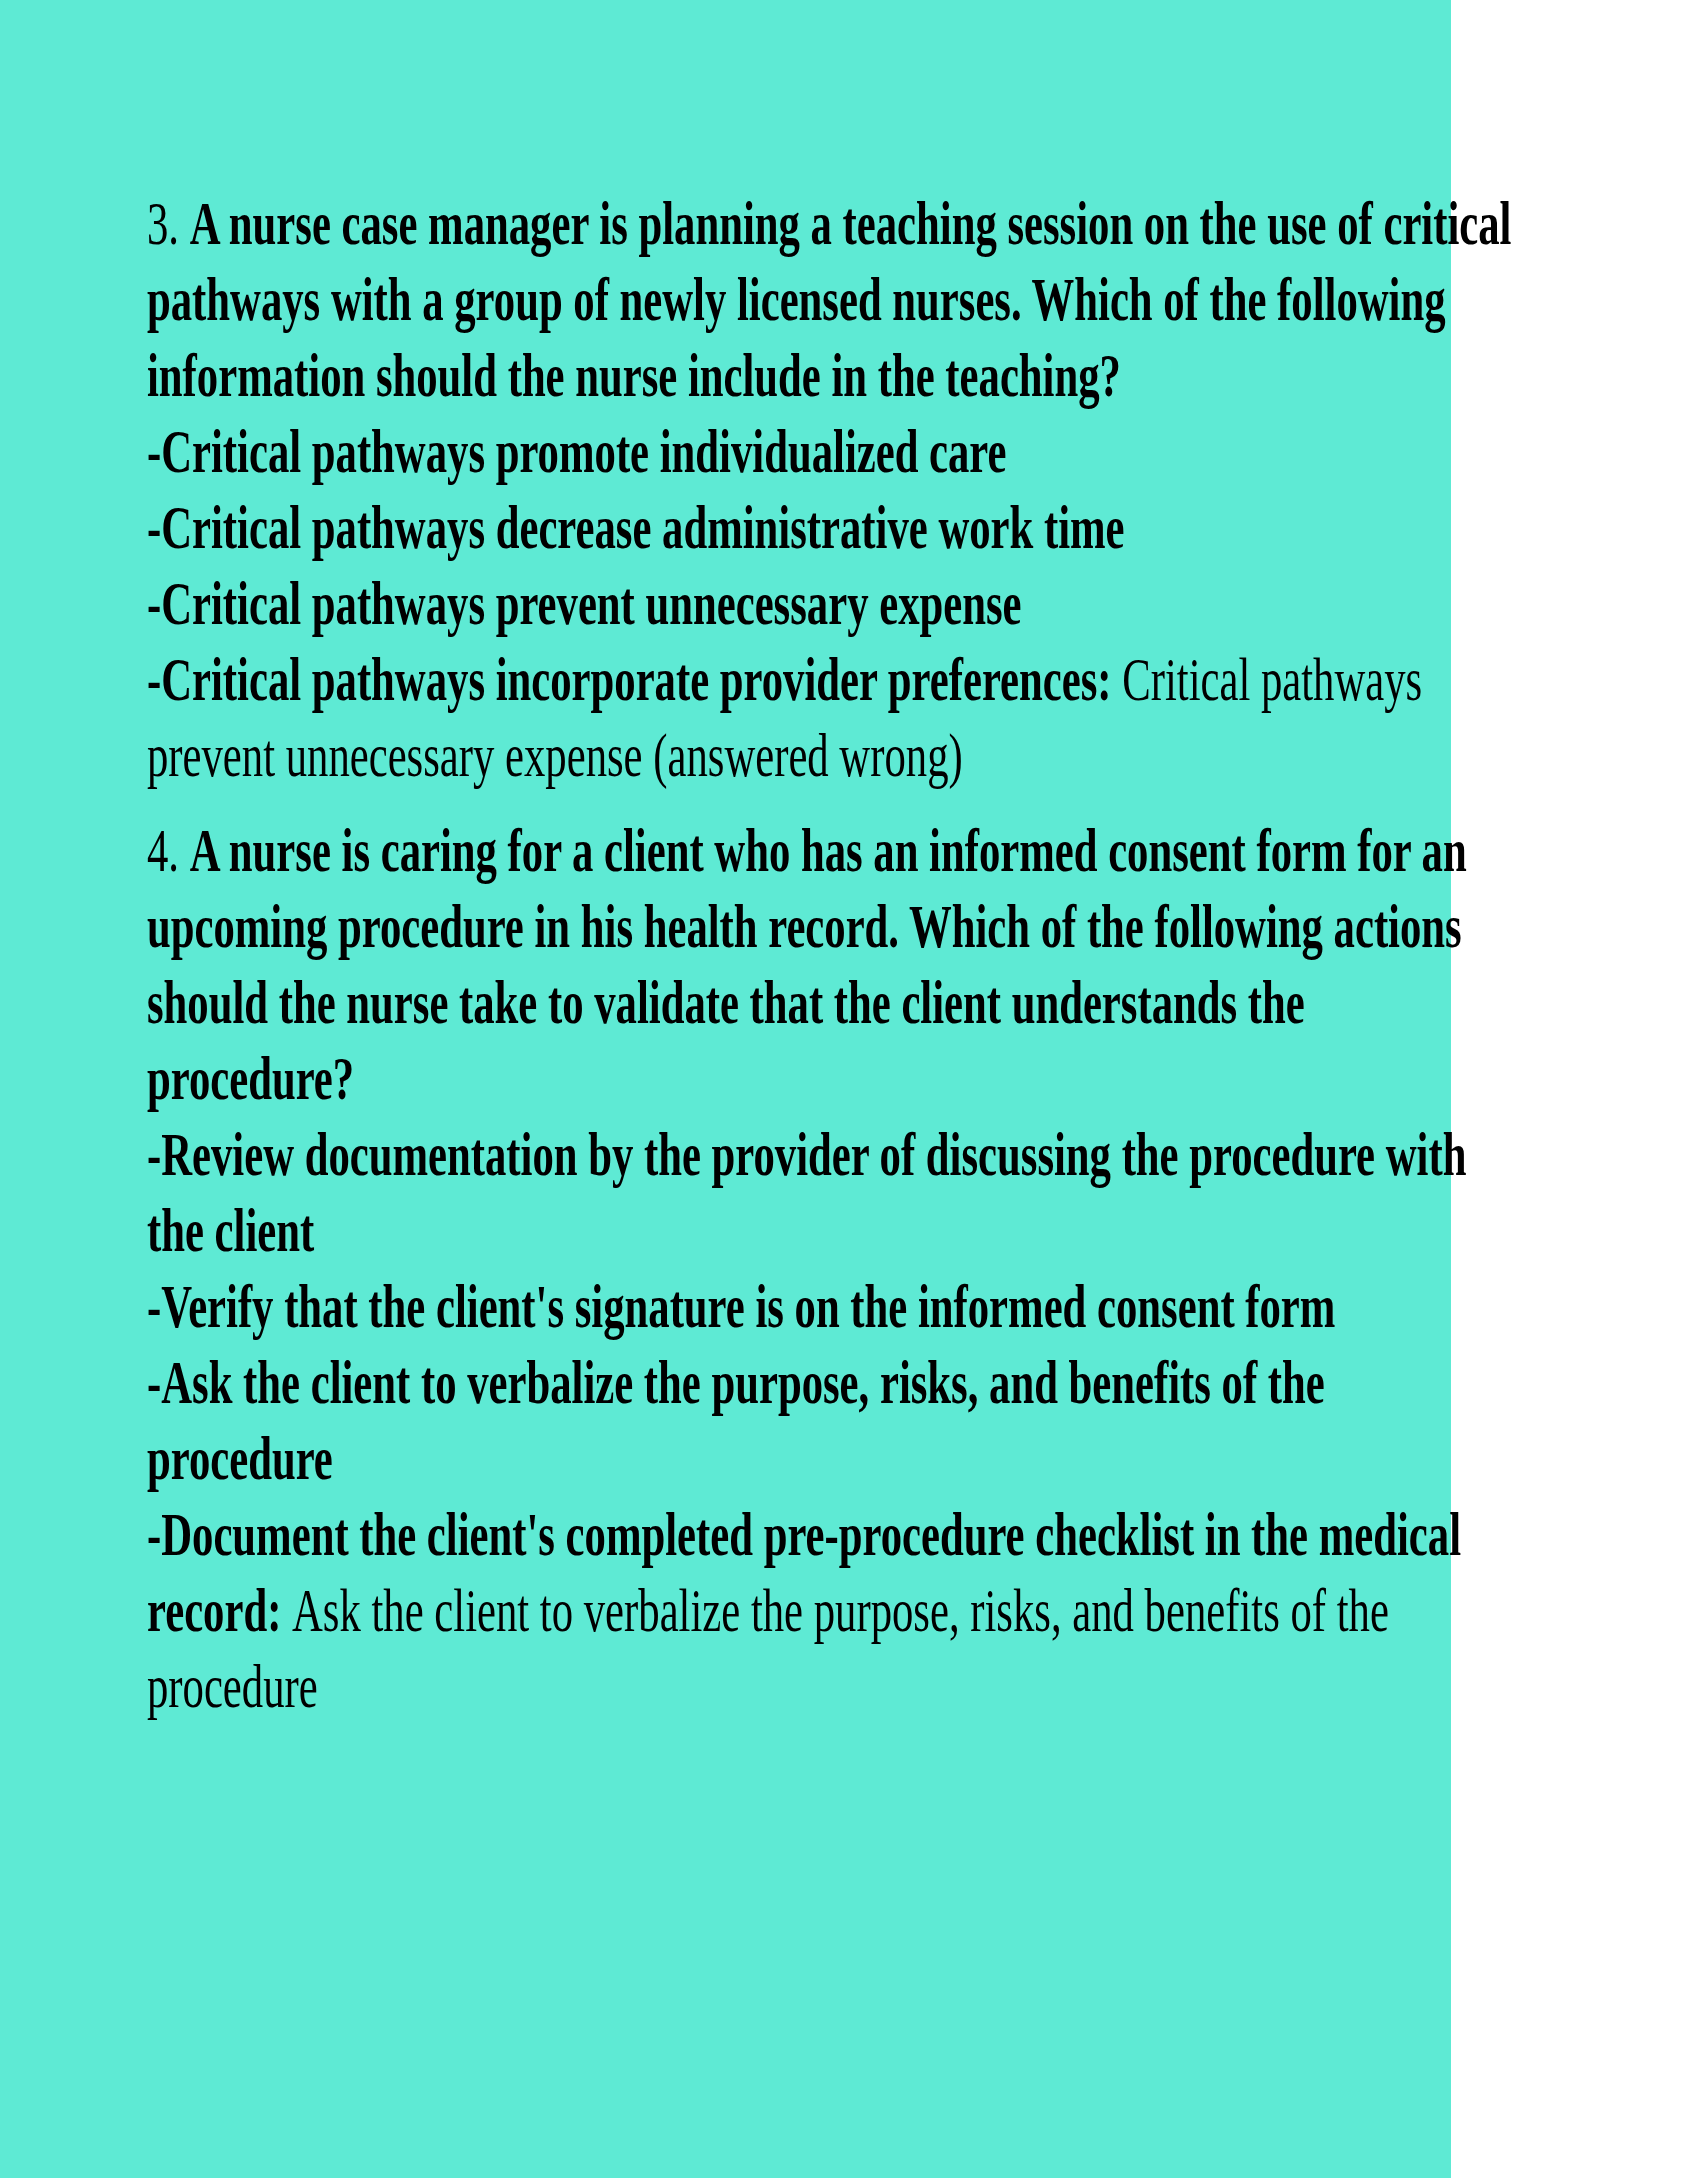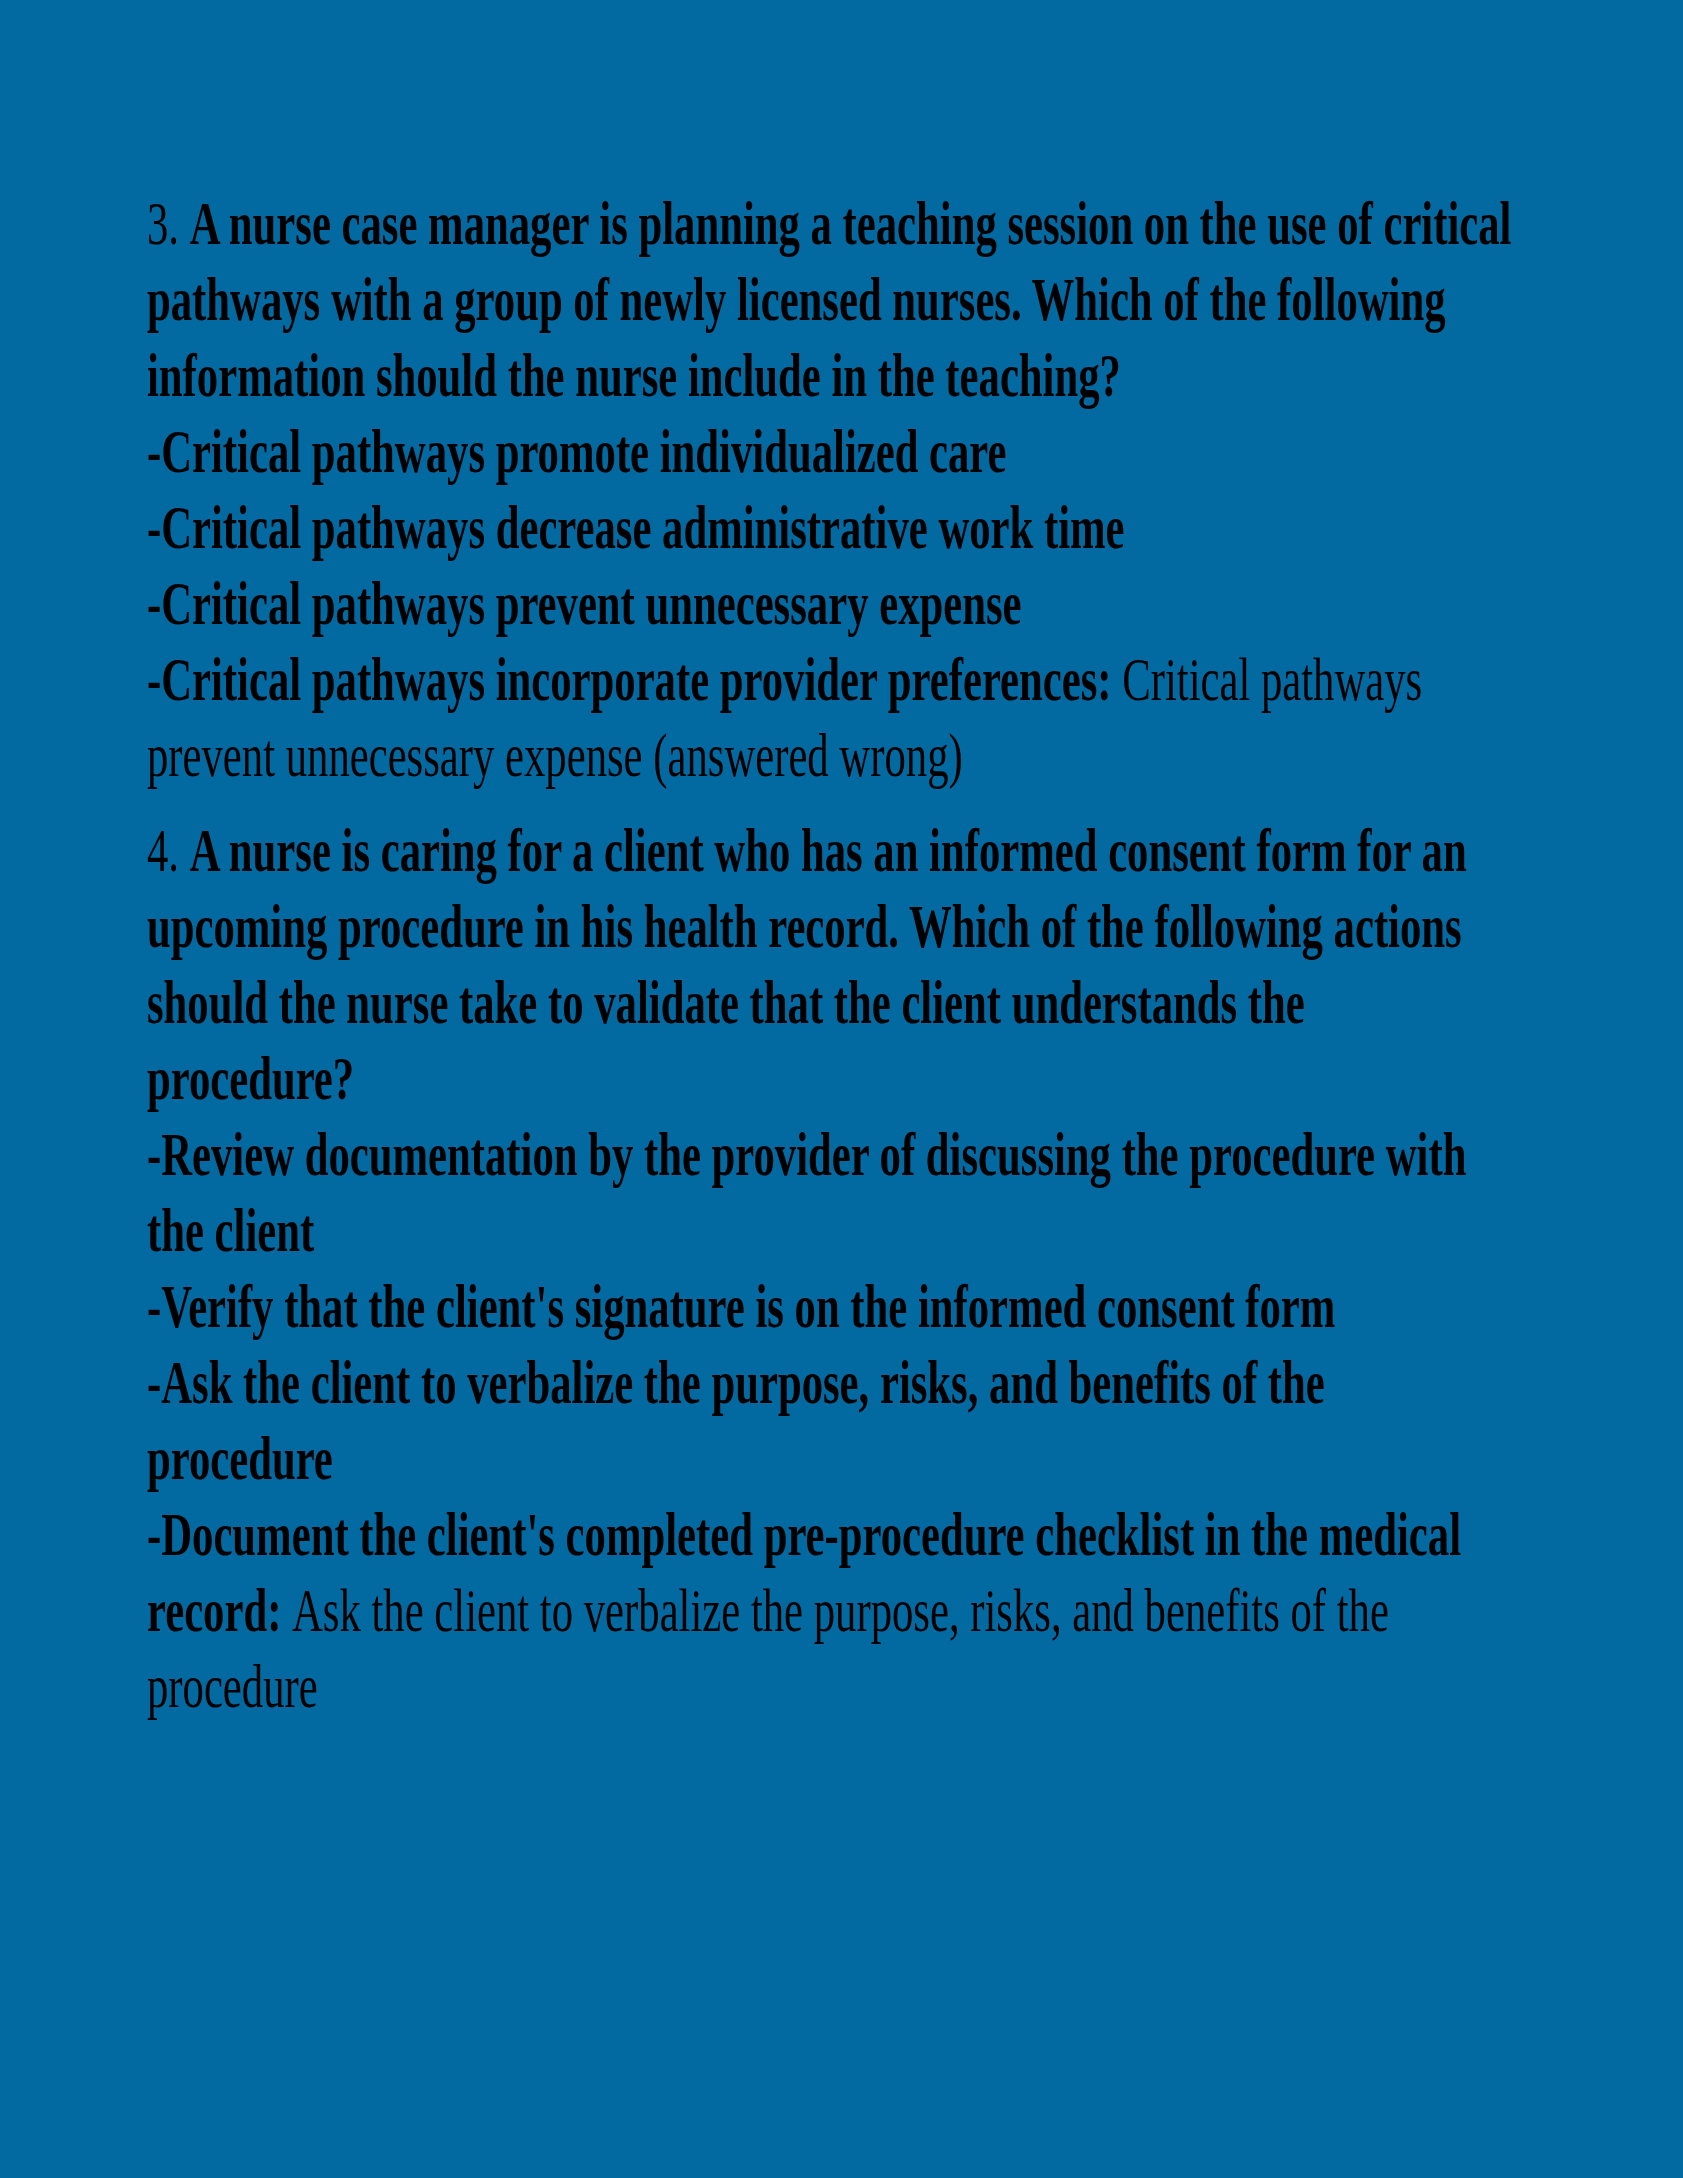--- a/index.html
+++ b/index.html
@@ -11,23 +11,23 @@
     width: 1683px;
     height: 2178px;
     position: relative;
     overflow: hidden;
     font-family: "Liberation Serif", "DejaVu Serif", serif;
     color: #000000;
   }
   .page {
     position: absolute;
     left: 0; top: 0;
-    width: 1683px;
+    width: 1451px;
     height: 2178px;
-    background: #0369a1;
+    background: #5eead4;
   }
   
   .textcol {
     position: absolute;
     left: 147px;
     top: 186px;
     width: 2099px;
     transform: scaleX(0.70);
     transform-origin: 0 0;
   }

